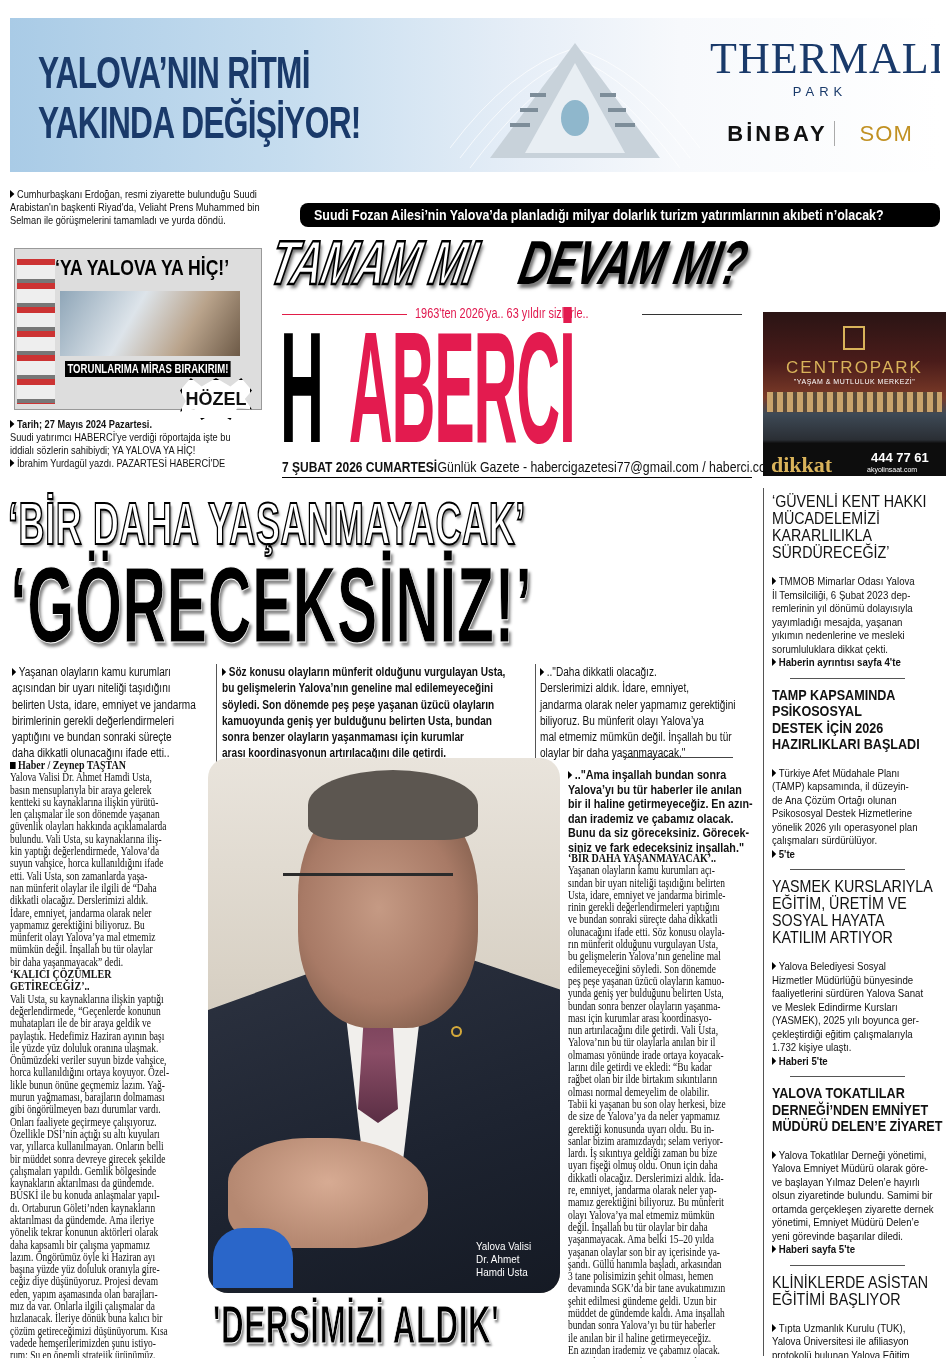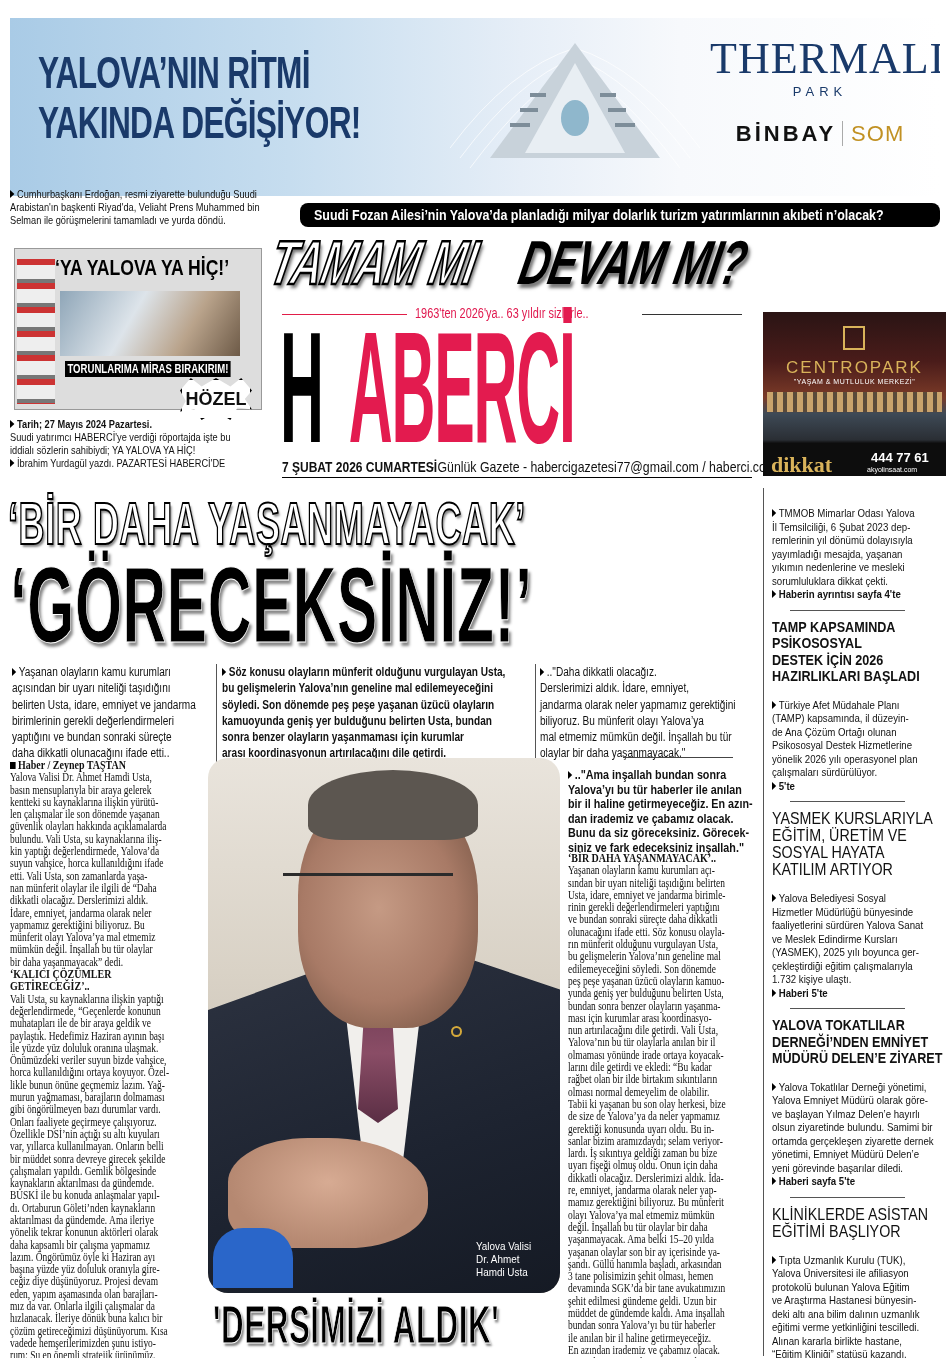--- a/index.html
+++ b/index.html
@@ -1,26 +1,26 @@
 <!DOCTYPE html>
 <html><head>
 <meta charset="utf-8">
 <style>
   *{box-sizing:border-box;margin:0;padding:0}
   body{width:950px;height:1358px;background:#fff;position:relative;overflow:hidden;font-family:"Liberation Sans",sans-serif;color:#111}
   .abs{position:absolute}
   
-  #banner{left:10px;top:18px;width:930px;height:178px;background:linear-gradient(90deg,#a9cbe6 0%,#c6ddef 30%,#e6eef7 55%,#f7f9fc 72%,#fff 100%);overflow:hidden}
+  #banner{left:10px;top:18px;width:930px;height:154px;background:linear-gradient(90deg,#a9cbe6 0%,#c6ddef 30%,#e6eef7 55%,#f7f9fc 72%,#fff 100%);overflow:hidden}
   #banner .slogan{position:absolute;left:28px;top:30px;font-family:"Liberation Sans",sans-serif;font-weight:700;color:#1a3a6a;font-size:44px;line-height:50px;letter-spacing:-1px;transform:scaleX(.72);transform-origin:left top;white-space:nowrap}
   #banner .building{position:absolute;left:440px;top:10px;width:250px;height:145px}
   #banner .brand{position:absolute;left:700px;top:18px;width:220px;text-align:center;color:#1a3a6a}
   #banner .brand .t1{font-family:"Liberation Serif",serif;font-size:44px;letter-spacing:1px;line-height:46px}
   #banner .brand .t2{font-size:13px;letter-spacing:5px;margin-top:2px}
   #banner .brand .t3{margin-top:22px;font-size:22px;font-weight:700;letter-spacing:3px;color:#111}
-  #banner .brand .t3 .som{color:#c19123;font-weight:400;letter-spacing:1px;border-left:1px solid #aaa;padding-left:8px;margin-left:6px}
+  #banner .brand .t3 .som{color:#c19123;font-weight:400;letter-spacing:1px;border-left:1px solid #aaa;padding-left:25px;margin-left:6px}
   
   .tiny{font-size:10.5px;line-height:13px;transform:scaleX(.88);transform-origin:left top}
   #lp-top{left:10px;top:188px;width:290px}
   #lp-img{left:14px;top:248px;width:248px;height:162px;background:#ddd;border:1px solid #999;overflow:hidden}
   #lp-img .hd{position:absolute;left:40px;top:6px;font-weight:700;font-size:22px;transform:scaleX(.8);transform-origin:left top;color:#000;white-space:nowrap}
   #lp-img .hd2{position:absolute;left:50px;top:112px;font-weight:700;font-size:12px;color:#fff;background:#000;padding:1px 3px;transform:scaleX(.8);transform-origin:left top;white-space:nowrap}
   #lp-img .ph{position:absolute;left:45px;top:42px;width:180px;height:65px;background:linear-gradient(120deg,#8fa6b8,#dde4ea 40%,#b9a38b 70%,#6d5a47)}
   #lp-img .side{position:absolute;left:2px;top:10px;width:38px;height:145px;background:repeating-linear-gradient(180deg,#c33 0 6px,#eee 6px 20px,#777 20px 24px)}
   #lp-ozel{left:180px;top:378px;width:72px;height:42px;background:#fff;border:2px solid #000;display:flex;align-items:center;justify-content:center;font-weight:700;font-size:18px;clip-path:polygon(0 30%,15% 0,30% 20%,50% 0,70% 20%,85% 0,100% 30%,90% 50%,100% 75%,80% 70%,70% 100%,50% 80%,30% 100%,20% 75%,0 80%,8% 55%)}
   #lp-bottom{left:10px;top:418px;width:290px}
@@ -242,20 +242,21 @@
   <div>Bunu da siz göreceksiniz. Görecek-</div>
   <div>siniz ve fark edeceksiniz inşallah."</div>
 </div></div>
 <div id="col3" class="abs body"><div class="in" id="col3-in">
   <div class="sub" style="font-size:12.5px">‘BİR DAHA YAŞANMAYACAK’..</div>
 <div>Yaşanan olayların kamu kurumları açı-</div><div>sından bir uyarı niteliği taşıdığını belirten</div><div>Usta, idare, emniyet ve jandarma birimle-</div><div>rinin gerekli değerlendirmeleri yaptığını</div><div>ve bundan sonraki süreçte daha dikkatli</div><div>olunacağını ifade etti. Söz konusu olayla-</div><div>rın münferit olduğunu vurgulayan Usta,</div><div>bu gelişmelerin Yalova’nın geneline mal</div><div>edilemeyeceğini söyledi. Son dönemde</div><div>peş peşe yaşanan üzücü olayların kamuo-</div><div>yunda geniş yer bulduğunu belirten Usta,</div><div>bundan sonra benzer olayların yaşanma-</div><div>ması için kurumlar arası koordinasyo-</div><div>nun artırılacağını dile getirdi. Vali Usta,</div><div>Yalova’nın bu tür olaylarla anılan bir il</div><div>olmaması yönünde irade ortaya koyacak-</div><div>larını dile getirdi ve ekledi: “Bu kadar</div><div>rağbet olan bir ilde birtakım sıkıntıların</div><div>olması normal demeyelim de olabilir.</div><div>Tabii ki yaşanan bu son olay herkesi, bize</div><div>de size de Yalova’ya da neler yapmamız</div><div>gerektiği konusunda uyarı oldu. Bu in-</div><div>sanlar bizim aramızdaydı; selam veriyor-</div><div>lardı. İş sıkıntıya geldiği zaman bu bize</div><div>uyarı fişeği olmuş oldu. Onun için daha</div><div>dikkatli olacağız. Derslerimizi aldık. İda-</div><div>re, emniyet, jandarma olarak neler yap-</div><div>mamız gerektiğini biliyoruz. Bu münferit</div><div>olayı Yalova’ya mal etmemiz mümkün</div><div>değil. İnşallah bu tür olaylar bir daha</div><div>yaşanmayacak. Ama belki 15–20 yılda</div><div>yaşanan olaylar son bir ay içerisinde ya-</div><div>şandı. Güllü hanımla başladı, arkasından</div><div>3 tane polisimizin şehit olması, hemen</div><div>devamında SGK’da bir tane avukatımızın</div><div>şehit edilmesi gündeme geldi. Uzun bir</div><div>müddet de gündemde kaldı. Ama inşallah</div><div>bundan sonra Yalova’yı bu tür haberler</div><div>ile anılan bir il haline getirmeyeceğiz.</div><div>En azından irademiz ve çabamız olacak.</div><div>Bunu da siz göreceksiniz. Göreceksiniz</div></div></div>
 
 <div id="rs-rule" class="abs vrule"></div>
 <div id="rs" class="abs rs" style="top:493px">
     <div>
+      <div class="h"><div class="in"><div>‘GÜVENLİ KENT HAKKI</div><div>MÜCADELEMİZİ</div><div>KARARLILIKLA</div><div>SÜRDÜRECEĞİZ’</div></div></div>
       <div class="p"><div class="in"><div><span class="bul"></span><span>TMMOB Mimarlar Odası Yalova</span></div><div><span>İl Temsilciliği, 6 Şubat 2023 dep-</span></div><div><span>remlerinin yıl dönümü dolayısıyla</span></div><div><span>yayımladığı mesajda, yaşanan</span></div><div><span>yıkımın nedenlerine ve mesleki</span></div><div><span>sorumluluklara dikkat çekti.</span></div><div style="font-weight: 700;"><span class="bul"></span><span>Haberin ayrıntısı sayfa 4'te</span></div></div></div>
       <div class="sep"></div>
     </div>
     <div style="margin-top: 8px;">
       <div class="h bold"><div class="in"><div>TAMP KAPSAMINDA</div><div>PSİKOSOSYAL</div><div>DESTEK İÇİN 2026</div><div>HAZIRLIKLARI BAŞLADI</div></div></div>
       <div class="p"><div class="in"><div><span class="bul"></span><span>Türkiye Afet Müdahale Planı</span></div><div><span>(TAMP) kapsamında, il düzeyin-</span></div><div><span>de Ana Çözüm Ortağı olunan</span></div><div><span>Psikososyal Destek Hizmetlerine</span></div><div><span>yönelik 2026 yılı operasyonel plan</span></div><div><span>çalışmaları sürdürülüyor.</span></div><div style="font-weight: 700;"><span class="bul"></span><span>5'te</span></div></div></div>
       <div class="sep"></div>
     </div>
     <div style="margin-top: 8px;">
       <div class="h"><div class="in"><div>YASMEK KURSLARIYLA</div><div>EĞİTİM, ÜRETİM VE</div><div>SOSYAL HAYATA</div><div>KATILIM ARTIYOR</div></div></div>

